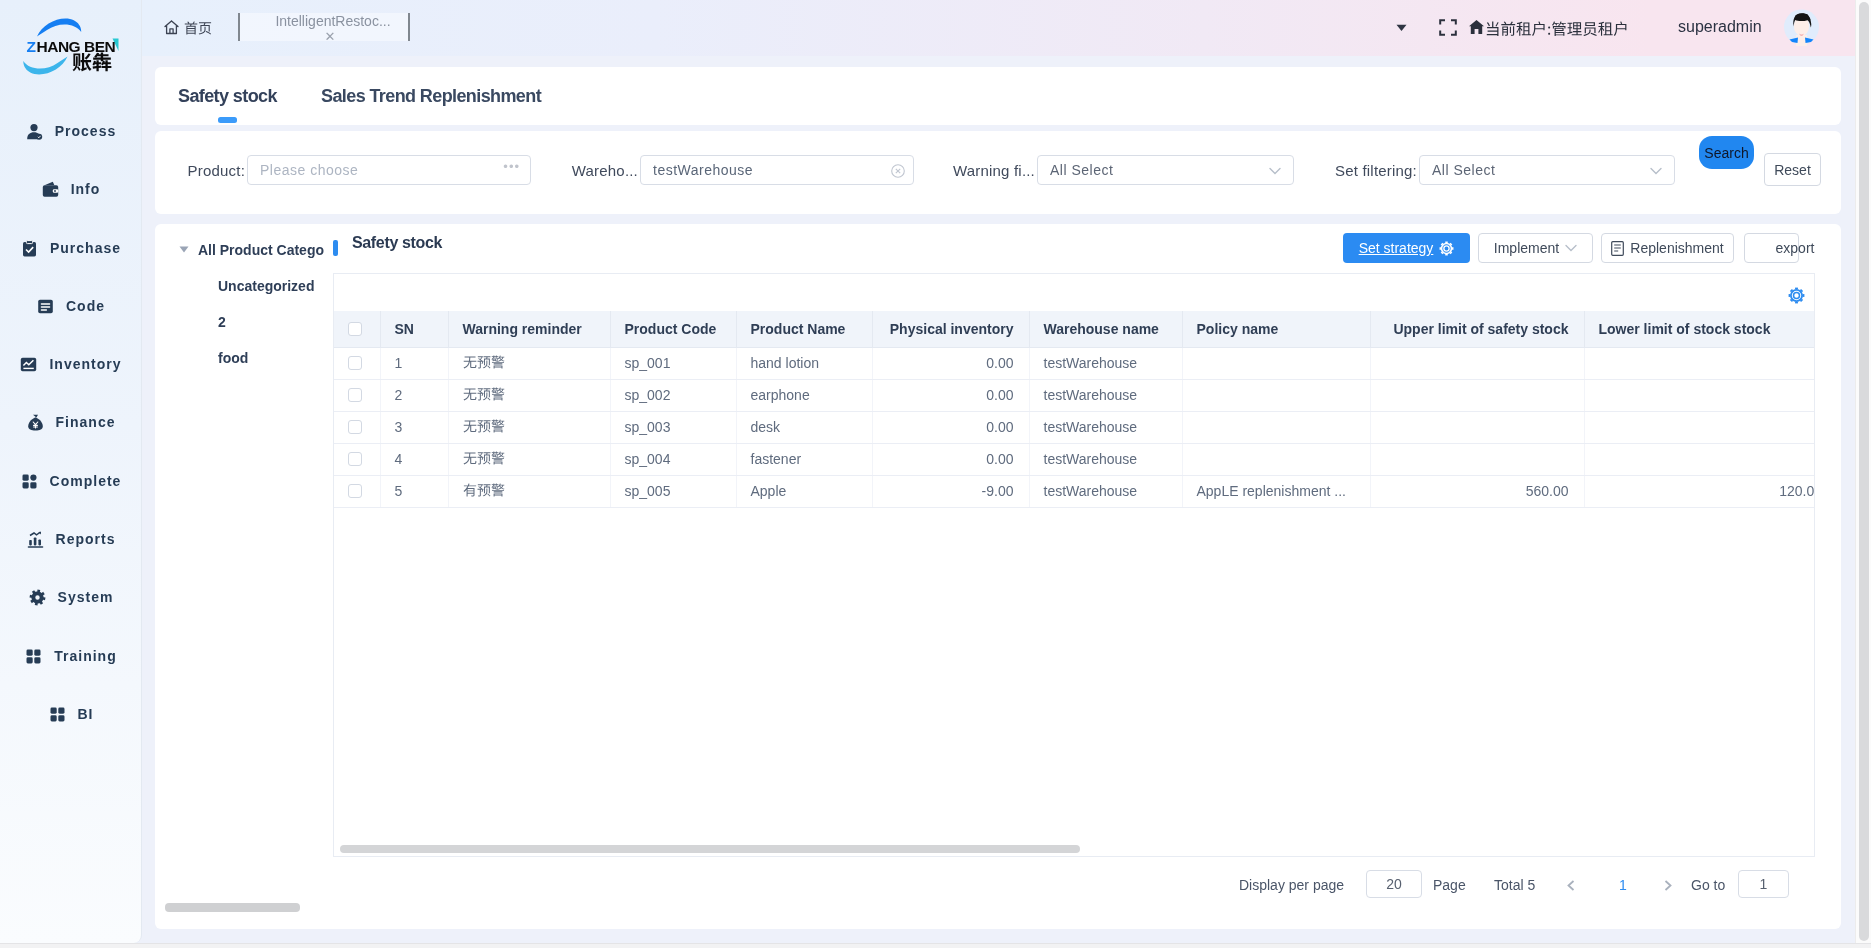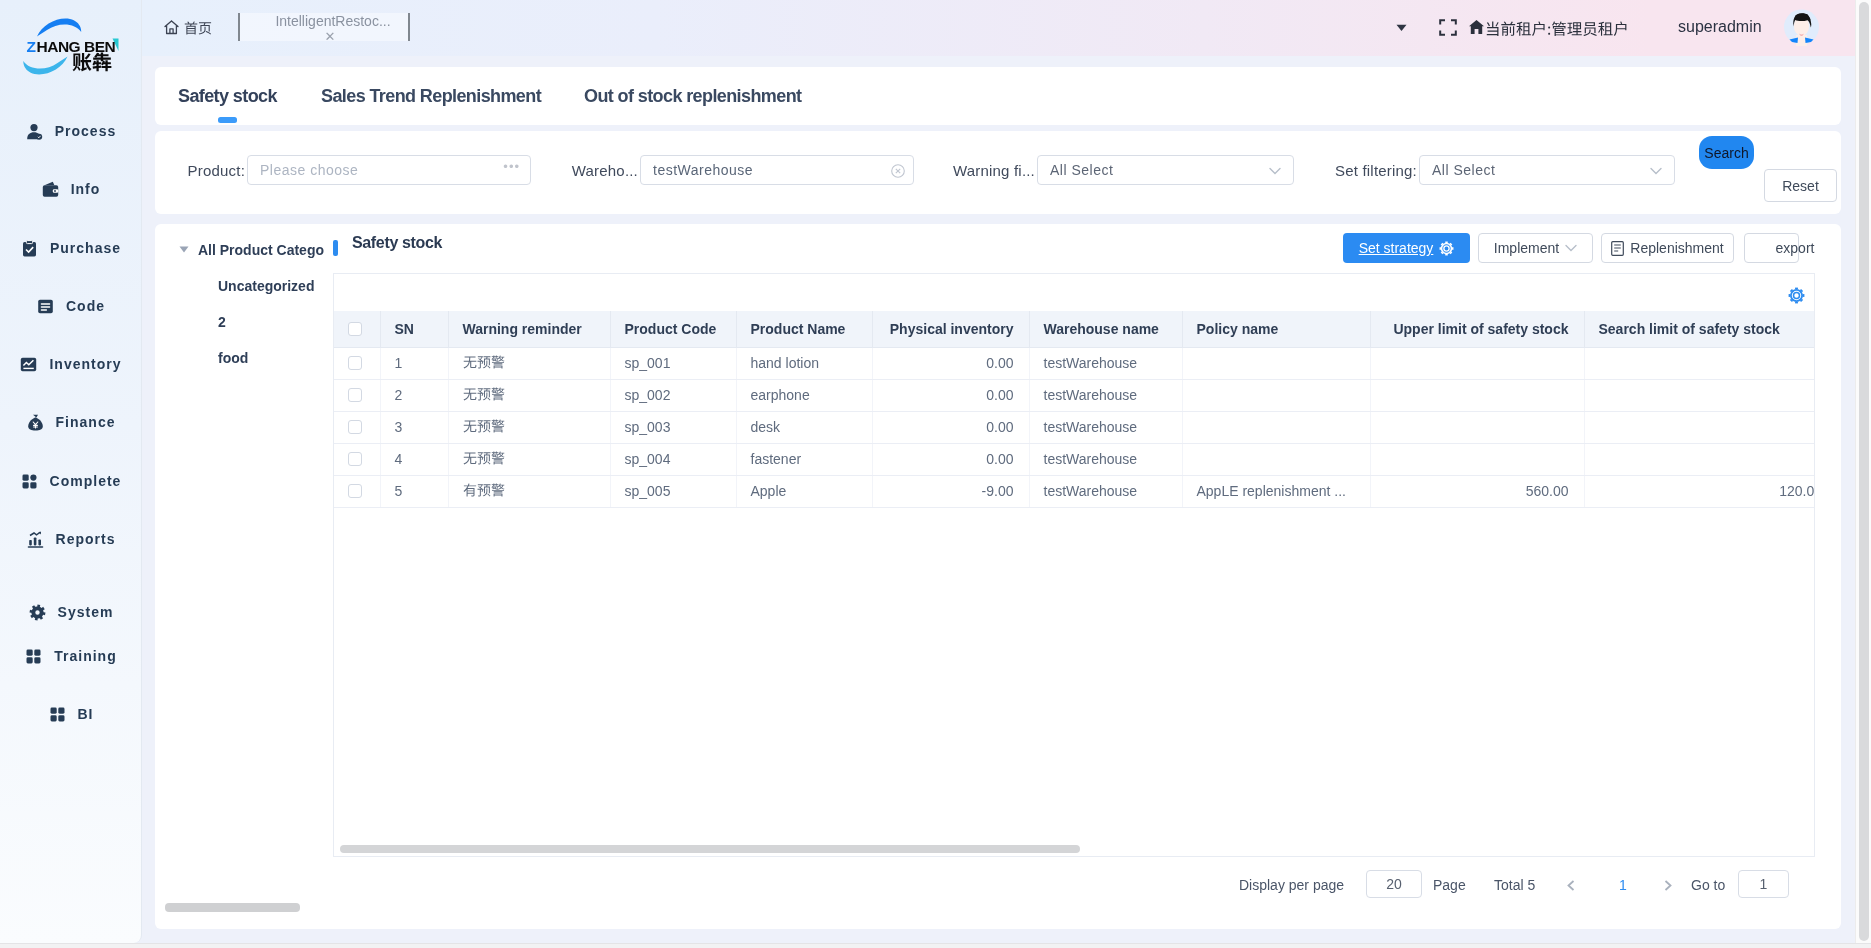--- a/index.html
+++ b/index.html
@@ -195,21 +195,21 @@
       <svg width="17" height="17" viewBox="0 0 17 17">
         <path d="M1.5 16 h14" stroke="#263c55" stroke-width="1.6" stroke-linecap="round"></path>
         <rect x="2.2" y="9" width="2.6" height="5.4" rx="0.8" fill="#263c55"></rect>
         <rect x="6.8" y="6.5" width="2.6" height="7.9" rx="0.8" fill="#263c55"></rect>
         <rect x="11.4" y="8.5" width="2.6" height="5.9" rx="0.8" fill="#263c55"></rect>
         <path d="M3 4.5 L7 2 l2.5 1.8 L13.5 1" stroke="#263c55" stroke-width="1.5" fill="none"></path>
         <path d="M13.8 3.4 l0.2-2.6 l-2.6 0.4 Z" fill="#263c55"></path>
       </svg>
       <span>Reports</span>
     </div>
-  <div class="mitem" style="top:600px">
+  <div class="mitem" style="top:585px">
       <svg width="17" height="17" viewBox="0 0 17 17">
         <path fill-rule="evenodd" fill="#263c55" d="M8.50 0.51 L11.27 1.00 L10.84 2.85 L12.65 4.01 L14.15 2.85 L15.76 5.15 L14.15 6.16 L14.62 8.26 L16.49 8.50 L16.00 11.27 L14.15 10.84 L12.99 12.65 L14.15 14.15 L11.85 15.76 L10.84 14.15 L8.74 14.62 L8.50 16.49 L5.73 16.00 L6.16 14.15 L4.35 12.99 L2.85 14.15 L1.24 11.85 L2.85 10.84 L2.38 8.74 L0.51 8.50 L1.00 5.73 L2.85 6.16 L4.01 4.35 L2.85 2.85 L5.15 1.24 L6.16 2.85 L8.26 2.38Z M10.71 8.50 A2.21 2.21 0 1 0 6.29 8.50 A2.21 2.21 0 1 0 10.71 8.50 Z"></path>
       </svg>
       <span>System</span>
     </div>
   <div class="mitem" style="top:644px">
       <svg width="17" height="17" viewBox="0 0 17 17">
         <rect x="1.5" y="1.5" width="6.2" height="6.2" rx="1.4" fill="#263c55"></rect>
         <rect x="9.3" y="1.5" width="6.2" height="6.2" rx="1.4" fill="#263c55"></rect>
         <rect x="1.5" y="9.3" width="6.2" height="6.2" rx="1.4" fill="#263c55"></rect>
@@ -224,21 +224,20 @@
         <rect x="1.5" y="9.3" width="6.2" height="6.2" rx="1.4" fill="#263c55"></rect>
         <rect x="9.3" y="9.3" width="6.2" height="6.2" rx="1.4" fill="#263c55"></rect>
       </svg>
       <span>BI</span>
     </div>
 </div>
 
 <div class="card" id="tabcard">
   <div class="tab" style="left:23px">Safety stock</div>
   <div class="tab" style="left:166px;color:#3a4961">Sales Trend Replenishment</div>
-  <div class="tab" style="left:429px;color:#3a4961">Out of stock replenishment</div>
   <div id="pill"></div>
 </div>
 
 <div class="card" id="filtercard">
   <div class="flabel" style="left:0px;width:90px;text-align:right">Product:</div>
   <div class="finput" style="left:92px;width:284px">
       <span class="ph">Please choose</span>
     <span style="position:absolute;right:10px;top:3px;color:#c0c4cc;font-size:13px;letter-spacing:1px">•••</span>
     </div>
   <div class="flabel" style="left:313px;width:170px;text-align:right">Wareho...</div>
@@ -255,21 +254,21 @@
       </svg>
     </div>
   <div class="flabel" style="left:1092px;width:170px;text-align:right">Set filtering:</div>
   <div class="finput" style="left:1264px;width:256px">
       <span style="color:#5c6575">All Select</span>
     <svg style="position:absolute;right:12px;top:11px" width="12" height="8" viewBox="0 0 12 8">
         <path d="M1 1.5 L6 6.5 L11 1.5" fill="none" stroke="#b7bfca" stroke-width="1.4" stroke-linecap="round"></path>
       </svg>
     </div>
   <div class="abs" style="left:1544px;top:5px;width:55px;height:33px;background:#2187f0;border-radius:13px;color:#0f172a;font-size:14px;display:flex;align-items:center;justify-content:center">Search</div>
-  <div class="abs" style="left:1609px;top:38px;width:73px;height:33px;background:#fff;border:1px solid #d4d9e2;border-radius:4px;color:#3f4a5a;font-size:14px;display:flex;align-items:center;justify-content:center">Reset</div>
+  <div class="abs" style="left:1609px;top:22px;width:57px;height:33px;background:#fff;border:1px solid #d4d9e2;border-radius:4px;color:#3f4a5a;font-size:14px;display:flex;align-items:center;justify-content:center">Reset</div>
 </div>
 
 <div class="card" id="maincard">
 
   <svg class="abs" style="left:24px;top:22px" width="10" height="7" viewBox="0 0 10 7">
       <path d="M0.5 0.5 L5 6.5 L9.5 0.5 Z" fill="#9aa4b5"></path>
     </svg>
   <div class="tnode" style="left:43px;top:18px">All Product Catego</div>
   <div class="tnode" style="left:63px;top:54px">Uncategorized</div>
   <div class="tnode" style="left:63px;top:90px">2</div>
@@ -344,21 +343,21 @@
                 <div class="cb"></div>
               </th>
               <th>SN</th>
               <th>Warning reminder</th>
               <th>Product Code</th>
               <th>Product Name</th>
               <th class="r">Physical inventory</th>
               <th>Warehouse name</th>
               <th>Policy name</th>
               <th class="r">Upper limit of safety stock</th>
-              <th>Search limit of safety stock</th>
+              <th>Lower limit of stock stock</th>
             </tr>
         <tr>
               <td>
                 <div class="cb"></div>
               </td>
               <td>1</td>
               <td><svg width="42.0" height="14.0" viewBox="0 0 3000 1000" style="vertical-align:-1px">
                   <g transform="translate(0,880) scale(1,-1)" fill="#5f6b7e">
                     <path transform="translate(0,0)" d="M114 773V699H446C443 628 440 552 428 477H52V404H414C373 232 276 71 39 -19C58 -34 80 -61 90 -80C348 23 448 208 490 404H511V60C511 -31 539 -57 643 -57C664 -57 807 -57 830 -57C926 -57 950 -15 960 145C938 150 905 163 887 177C882 40 874 17 825 17C794 17 674 17 650 17C599 17 589 24 589 60V404H951V477H503C514 552 519 627 521 699H894V773Z"></path>
                     <path transform="translate(1000,0)" d="M670 495V295C670 192 647 57 410 -21C427 -35 447 -60 456 -75C710 18 741 168 741 294V495ZM725 88C788 38 869 -34 908 -79L960 -26C920 17 837 86 775 134ZM88 608C149 567 227 512 282 470H38V403H203V10C203 -3 199 -6 184 -7C170 -7 124 -7 72 -6C83 -27 93 -57 96 -78C165 -78 210 -77 238 -65C267 -53 275 -32 275 8V403H382C364 349 344 294 326 256L383 241C410 295 441 383 467 460L420 473L409 470H341L361 496C338 514 306 538 270 562C329 615 394 692 437 764L391 796L378 792H59V725H328C297 680 256 631 218 598L129 656ZM500 628V152H570V559H846V154H919V628H724L759 728H959V796H464V728H677C670 695 661 659 652 628Z"></path>

